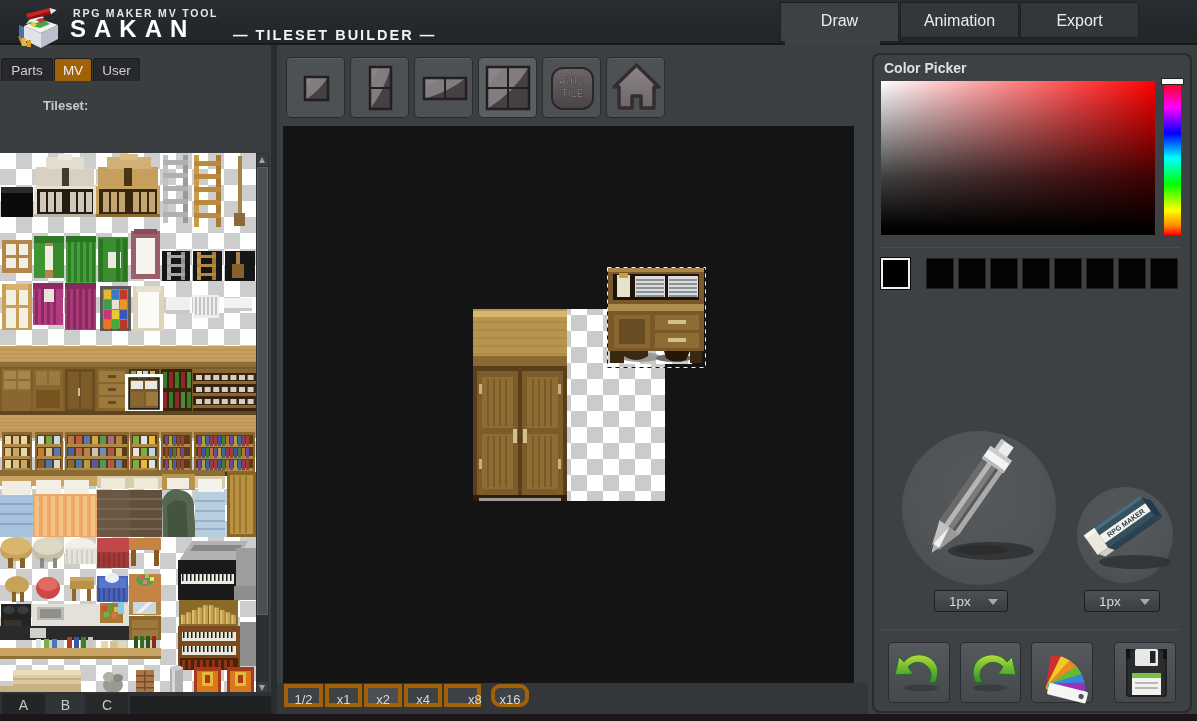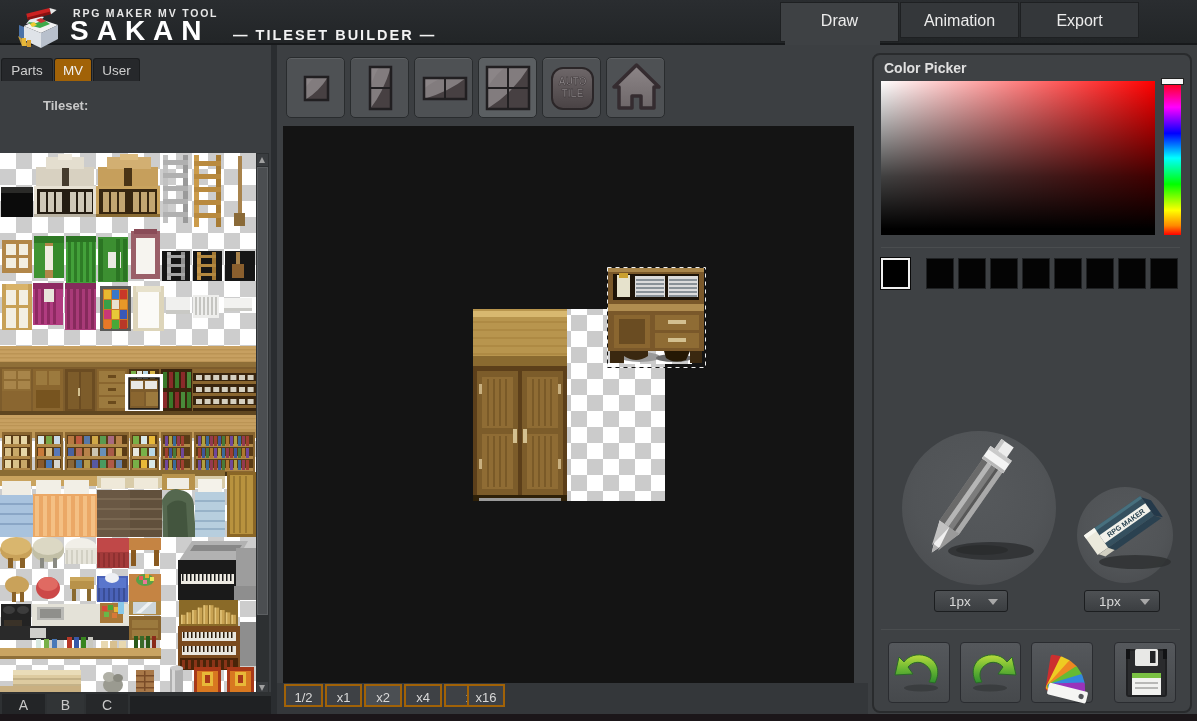--- a/index.html
+++ b/index.html
@@ -31,21 +31,21 @@
 .btab { position:absolute; top:2px; height:23px; line-height:22px; text-align:center;
   font-size:14px; color:#c8c8c8; background:#232527; }
 #binset { position:absolute; left:130px; top:4px; width:147px; height:21px; background:#1f2123; }
 #center { left:277px; top:45px; width:591px; height:676px; background:#3c3f42; }
 .tbtn { position:absolute; top:12px; width:59px; height:61px; background:#4e5154;
   border:1px solid #292c2e; border-radius:5px; box-shadow:inset 0 1px 0 #5e6164; }
 .tbtn.active { background:#5b5f62; }
 #canvas { position:absolute; left:6px; top:81px; width:571px; height:557px; background:#141414; }
 #zoomstrip { position:absolute; left:0; top:638px; width:591px; height:32px; background:#34373a; }
 .zbtn { position:absolute; top:1px; height:23px; line-height:23px; text-align:center;
-  font-size:13px; color:#d8d8d8; background:#3e4145; border:2px solid #a16207; }
+  font-size:13px; color:#d8d8d8; background:#3e4145; border:4px solid #a16207; }
 .zbtn.active { background:#4b4f53; }
 #rpanel { left:868px; top:45px; width:329px; height:676px; background:#3c3f42; }
 #rborder { position:absolute; left:4px; top:8px; width:320px; height:660px;
   border:2px solid #292b2d; border-radius:8px; background:#3e4144; }
 .sep { position:absolute; left:13px; width:299px; height:1px; background:#2b2d2f;
   border-bottom:1px solid #4a4d4f; }
 .circle { position:absolute; border-radius:50%;
   background:radial-gradient(circle at 50% 42%, #56595c 0%, #515457 55%, #47494c 100%); }
 .rbtn { position:absolute; background:linear-gradient(#55585c,#46494c);
   border:1px solid #2a2c30; border-radius:4px; }
@@ -806,21 +806,21 @@
         <rect x="324.5" y="0.5" width="98" height="100" fill="none" stroke="#111111" stroke-width="1"></rect>
         <rect x="324.5" y="0.5" width="98" height="100" fill="none" stroke="#f0f0f0" stroke-width="1" stroke-dasharray="4 4"></rect>
       </svg>
     </div>
   <div id="zoomstrip">
     <div class="zbtn" style="left:7px;width:39px;">1/2</div>
     <div class="zbtn" style="left:48px;width:37px;">x1</div>
     <div class="zbtn active" style="left:87px;width:38px;">x2</div>
     <div class="zbtn" style="left:127px;width:38px;">x4</div>
     <div class="zbtn" style="left:167px;width:37px;padding-left:20px;">x8</div>
-    <div class="zbtn" style="left:190px;width:38px;">x16</div>
+    <div class="zbtn" style="left:214px;width:38px;border-radius:9px;">x16</div>
   </div>
 </div>
 <div class="abs" id="rpanel">
   <div id="rborder"></div>
   <div class="txt" style="left:16px;top:15px;font-size:14px;font-weight:bold;color:#e0e0e0;">Color Picker</div>
   <div class="abs" style="left:13px;top:36px;width:274px;height:154px;
     background:linear-gradient(to bottom, rgba(0,0,0,0), rgba(0,0,0,0.75) 62%, #000 96%),
                linear-gradient(to right, #fff, #f00);"></div>
   <div class="abs" style="left:296px;top:36px;width:17px;height:154px;
     background:linear-gradient(#f00 0%, #f0f 17%, #00f 34%, #0ff 50%, #0f0 67%, #ff0 84%, #f80 94%, #f00 100%);"></div>
@@ -953,20 +953,20 @@
 <g transform="rotate(-14 30 12) translate(2,3) scale(0.92)">
 <rect x="16" y="6" width="26" height="6" fill="#cc2222"></rect>
 <rect x="16" y="10" width="26" height="3" fill="#881111"></rect>
 <polygon points="42,6 49,10 42,13" fill="#e8e8e8"></polygon>
 </g>
 <polygon points="8,34 14,38 20,44 12,44" fill="#c8a040"></polygon>
 <rect x="12" y="36" width="4" height="8" fill="#e8b838"></rect>
 <rect x="17" y="38" width="4" height="7" fill="#d8a030"></rect>
 </svg>
   <div class="txt" style="left:73px;top:7px;font-size:10.5px;font-weight:bold;letter-spacing:1.8px;color:#e8e8e8;">RPG MAKER MV TOOL</div>
-  <div class="txt" style="left:70px;top:15px;font-size:28px;font-weight:bold;letter-spacing:8px;color:#fff;">SAKAN</div>
+  <div class="txt" style="left:70px;top:15px;font-size:24px;font-weight:bold;letter-spacing:8px;color:#fff;">SAKAN</div>
   <div class="txt" style="left:233px;top:27px;font-size:14.5px;font-weight:bold;letter-spacing:2px;color:#f2f2f2;">— TILESET BUILDER —</div>
   <div class="htab active" style="left:780px;width:119px;">Draw</div>
   <div style="position:absolute;left:785px;top:40px;width:95px;height:5px;background:#3e4144;"></div>
   <div class="htab" style="left:900px;width:119px;">Animation</div>
   <div class="htab" style="left:1020px;width:119px;">Export</div>
 </div>
 <div class="abs" style="left:271px;top:45px;width:6px;height:676px;background:#2a2d30;"></div>
 <div class="abs" id="footer"></div>
 </body></html>

